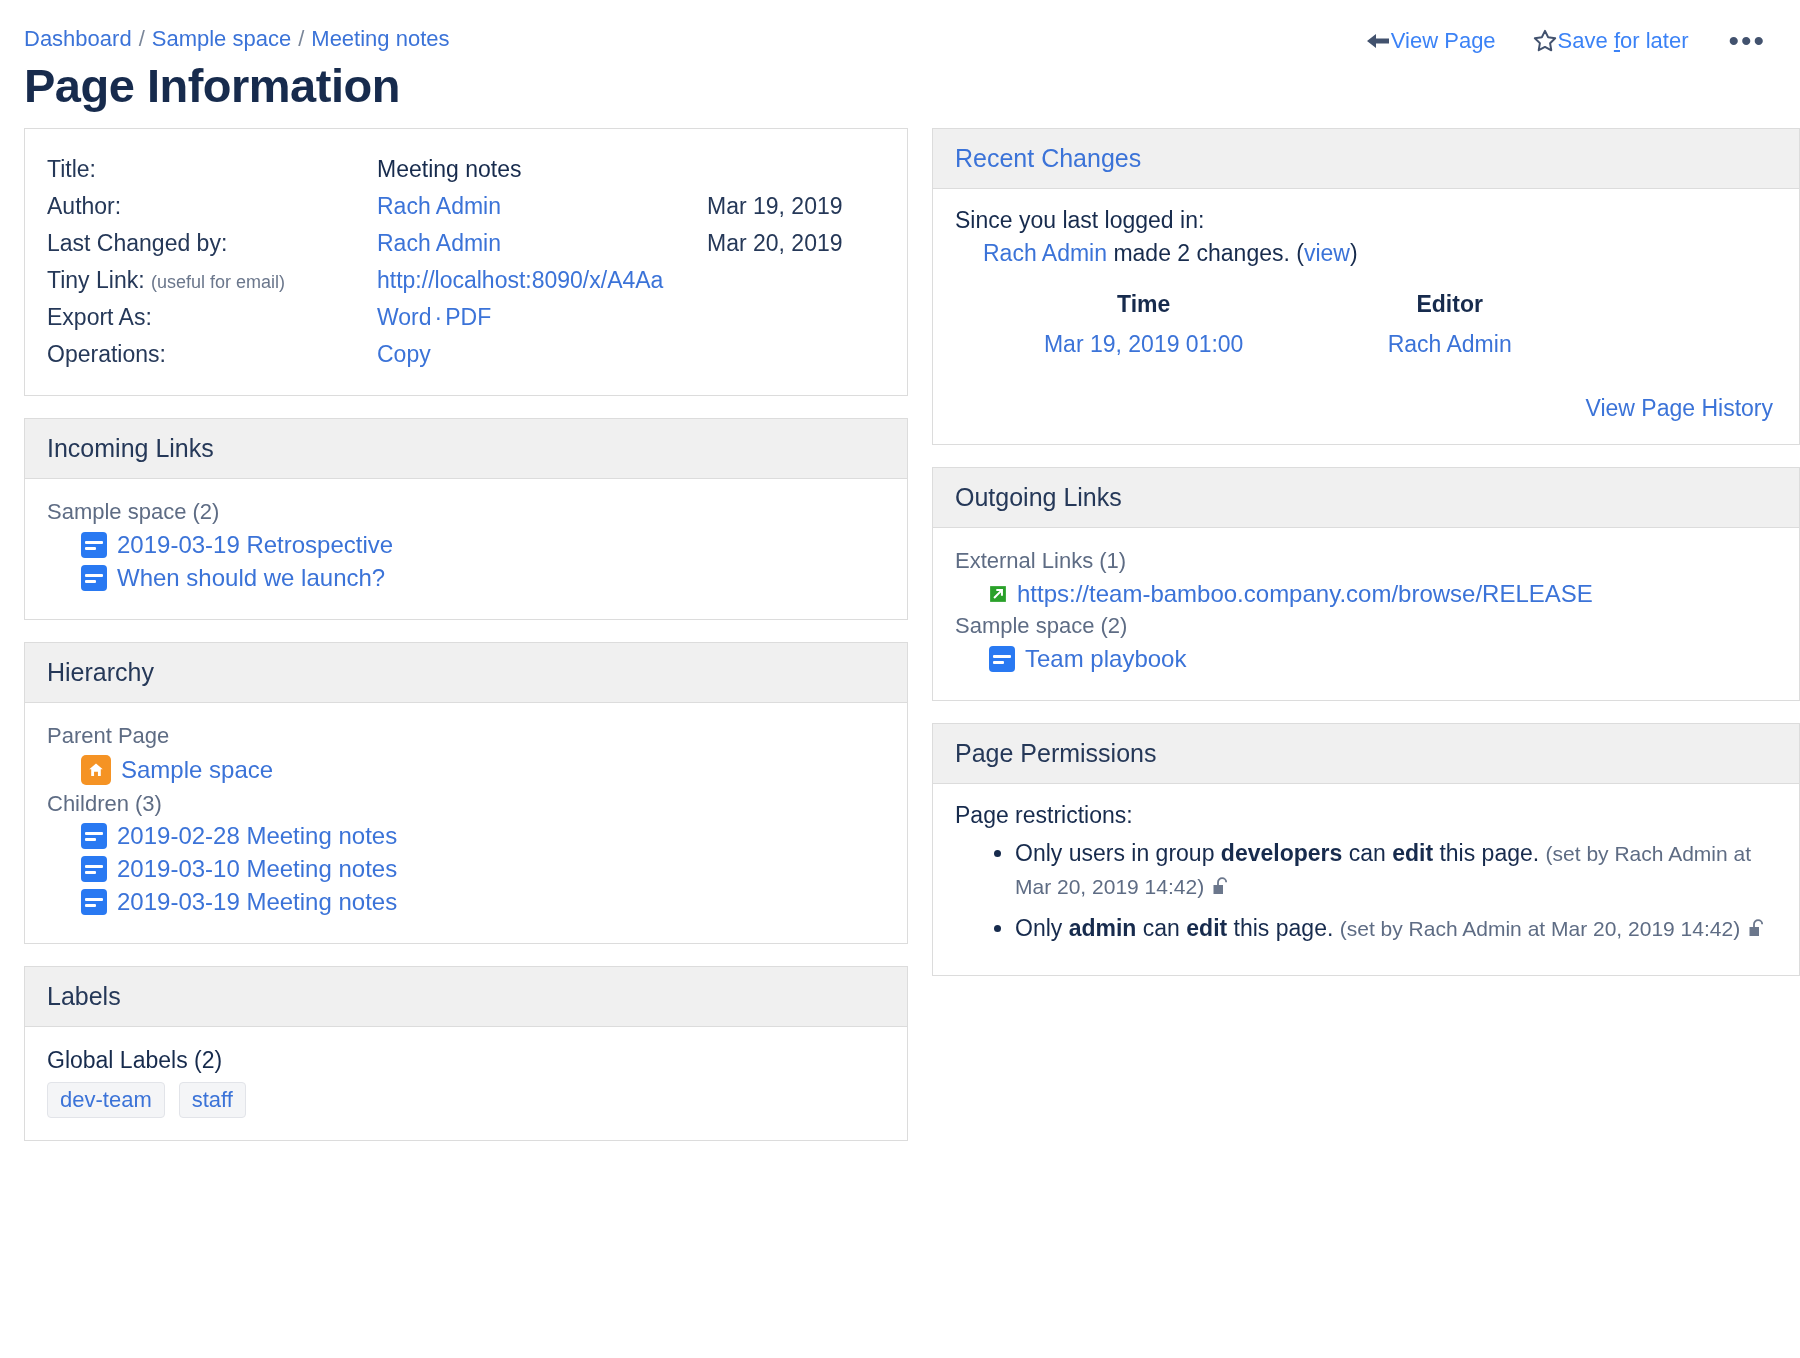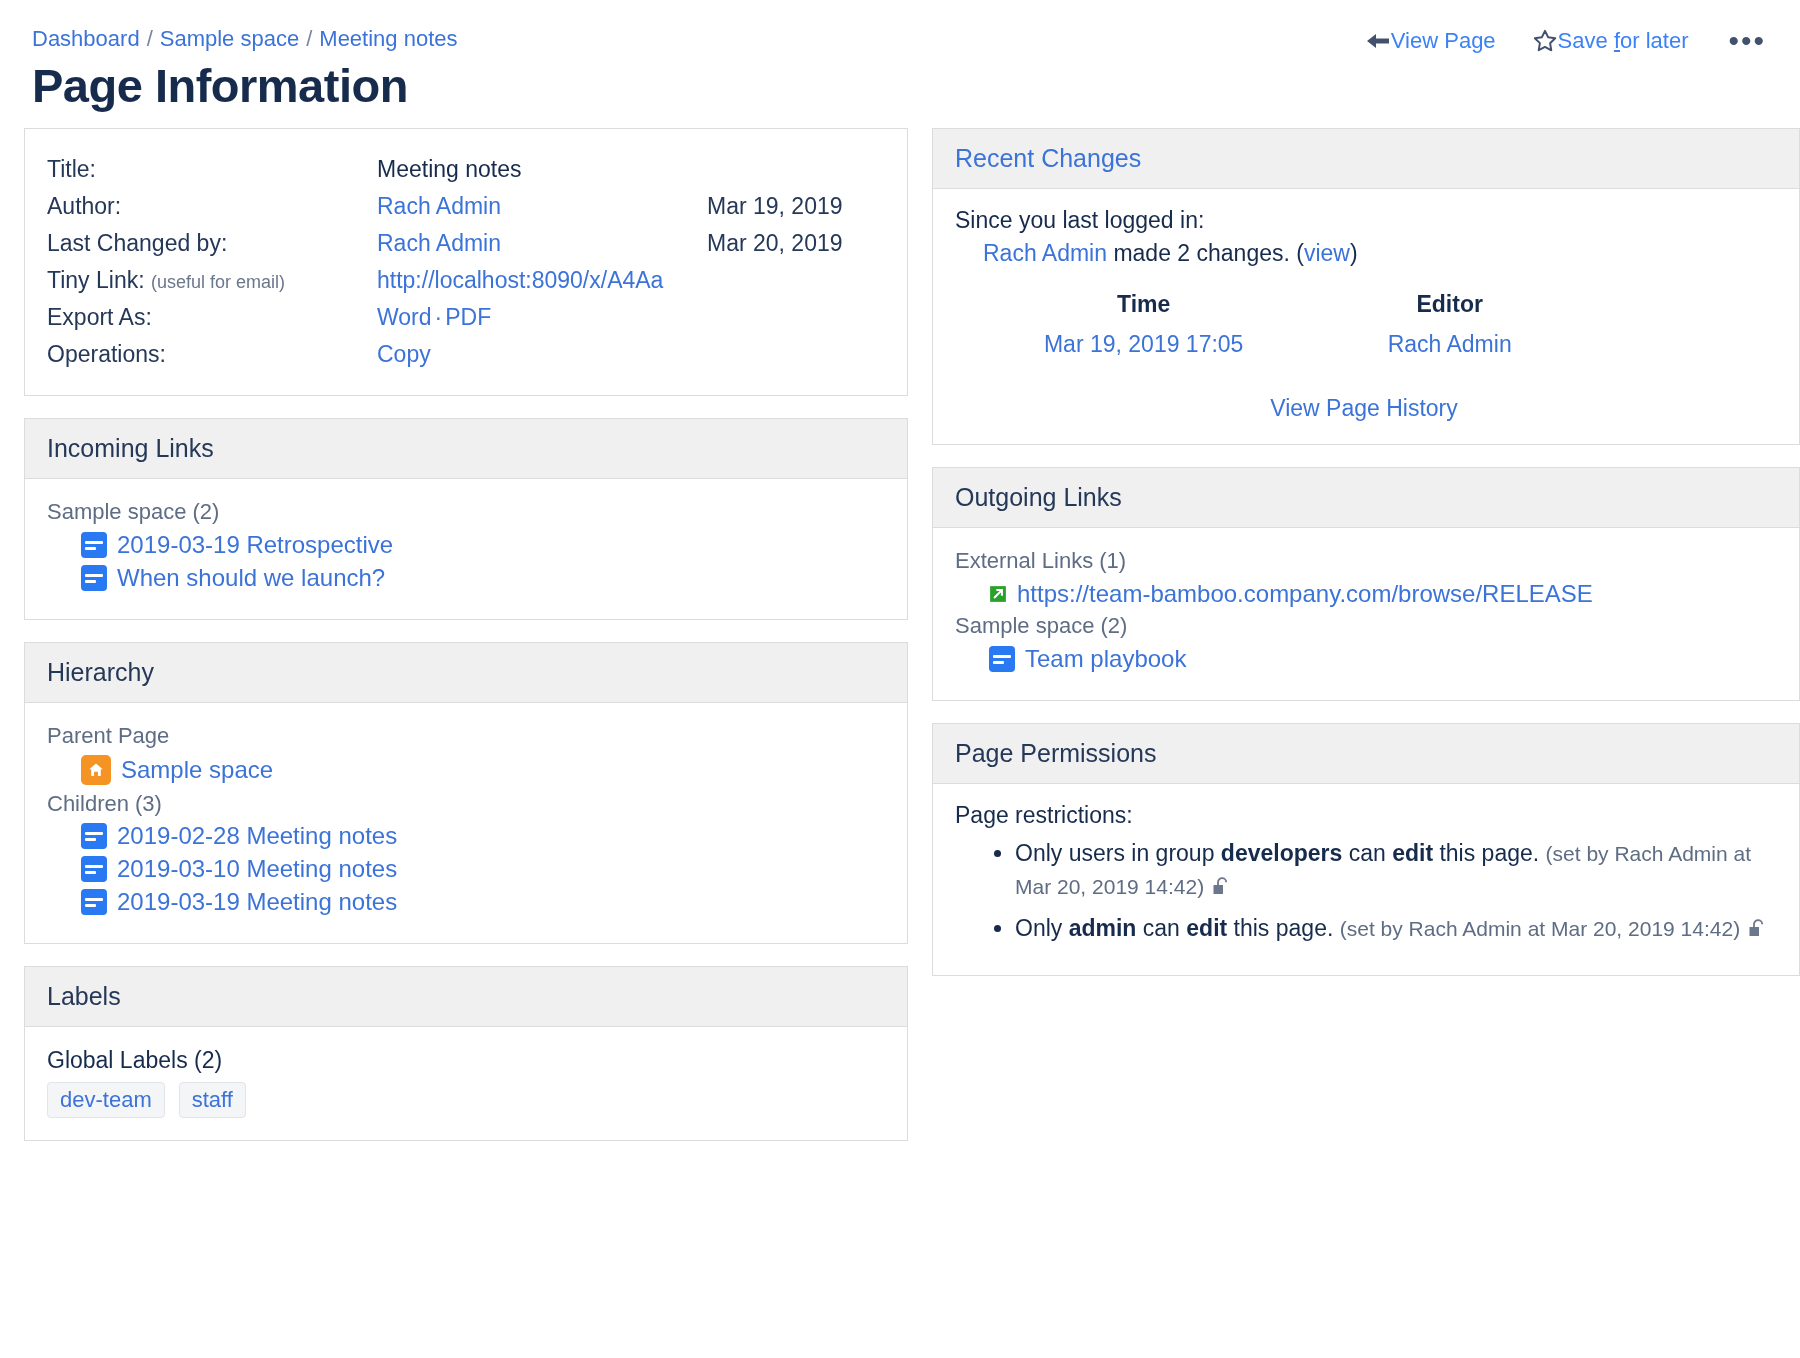--- a/index.html
+++ b/index.html
@@ -9,21 +9,21 @@
     background: #ffffff;
     font-family: "Liberation Sans", sans-serif;
     color: #172b4d;
     -webkit-font-smoothing: antialiased;
   }
   a, .lnk { color: #3b73d8; text-decoration: none; cursor: pointer; }
 
   .page { position: relative; width: 1800px; height: 1358px; padding: 0 24px; }
 
   
-  .topbar { position: relative; height: 128px; margin-left: 8px; }
+  .topbar { position: relative; height: 128px; }
   .breadcrumb {
     position: absolute; left: 0; top: 26px;
     font-size: 22px; color: #3b73d8; white-space: nowrap;
   }
   .breadcrumb .sep { color: #7a8699; margin: 0 7px; }
   .page-title {
     position: absolute; left: 0; top: 58px;
     font-size: 47px; font-weight: 700; letter-spacing: -0.5px;
     color: #172b4d; margin: 0;
   }
@@ -97,21 +97,21 @@
   .since { font-size: 23px; font-weight: 400; color: #172b4d; margin-bottom: 6px; }
   .since-line { font-size: 23px; color: #172b4d; padding-left: 28px; }
   table.changes { border-collapse: collapse; margin: 22px 0 0 0; width: 100%; }
   table.changes th {
     font-size: 23px; font-weight: 700; color: #172b4d; padding: 2px 0 10px 0;
     text-align: center;
   }
   table.changes th.blank { width: 210px; }
   table.changes td { font-size: 23px; padding: 3px 0; }
   table.changes td.c { text-align: center; }
-  .history-row { text-align: center; margin-top: 34px; font-size: 23px; padding-right: 4px; }
+  .history-row { text-align: right; margin-top: 34px; font-size: 23px; padding-right: 4px; }
 
   
   .perm-title { font-size: 23px; color: #172b4d; margin-bottom: 6px; }
   ul.perms { margin: 8px; padding-left: 52px; }
   ul.perms li { font-size: 23px; line-height: 1.45; margin-bottom: 8px; color: #172b4d; }
   ul.perms li b { font-weight: 700; }
   .muted { color: #5e6c84; font-size: 21px; }
   .lock-icon { display: inline-block; width: 20px; height: 22px; vertical-align: -4px; margin-left: 8px; }
 </style>
 </head>
@@ -276,21 +276,21 @@
           <div class="since-line"><a>Rach Admin</a><span> made 2 changes. (</span><a>view</a><span>)</span></div>
 
           <table class="changes">
             <tbody>
                 <tr>
               <th>Time</th>
               <th>Editor</th>
               <th class="blank"></th>
             </tr>
             <tr>
-              <td class="c"><a>Mar 19, 2019 17:05</a></td>
+              <td class="c"><a>Mar 19, 2019 01:00</a></td>
               <td class="c"><a>Rach Admin</a></td>
               <td class="c"></td>
             </tr>
           </tbody>
             </table>
 
           <div class="history-row">
             <a>View Page History</a>
           </div>
         </div>

